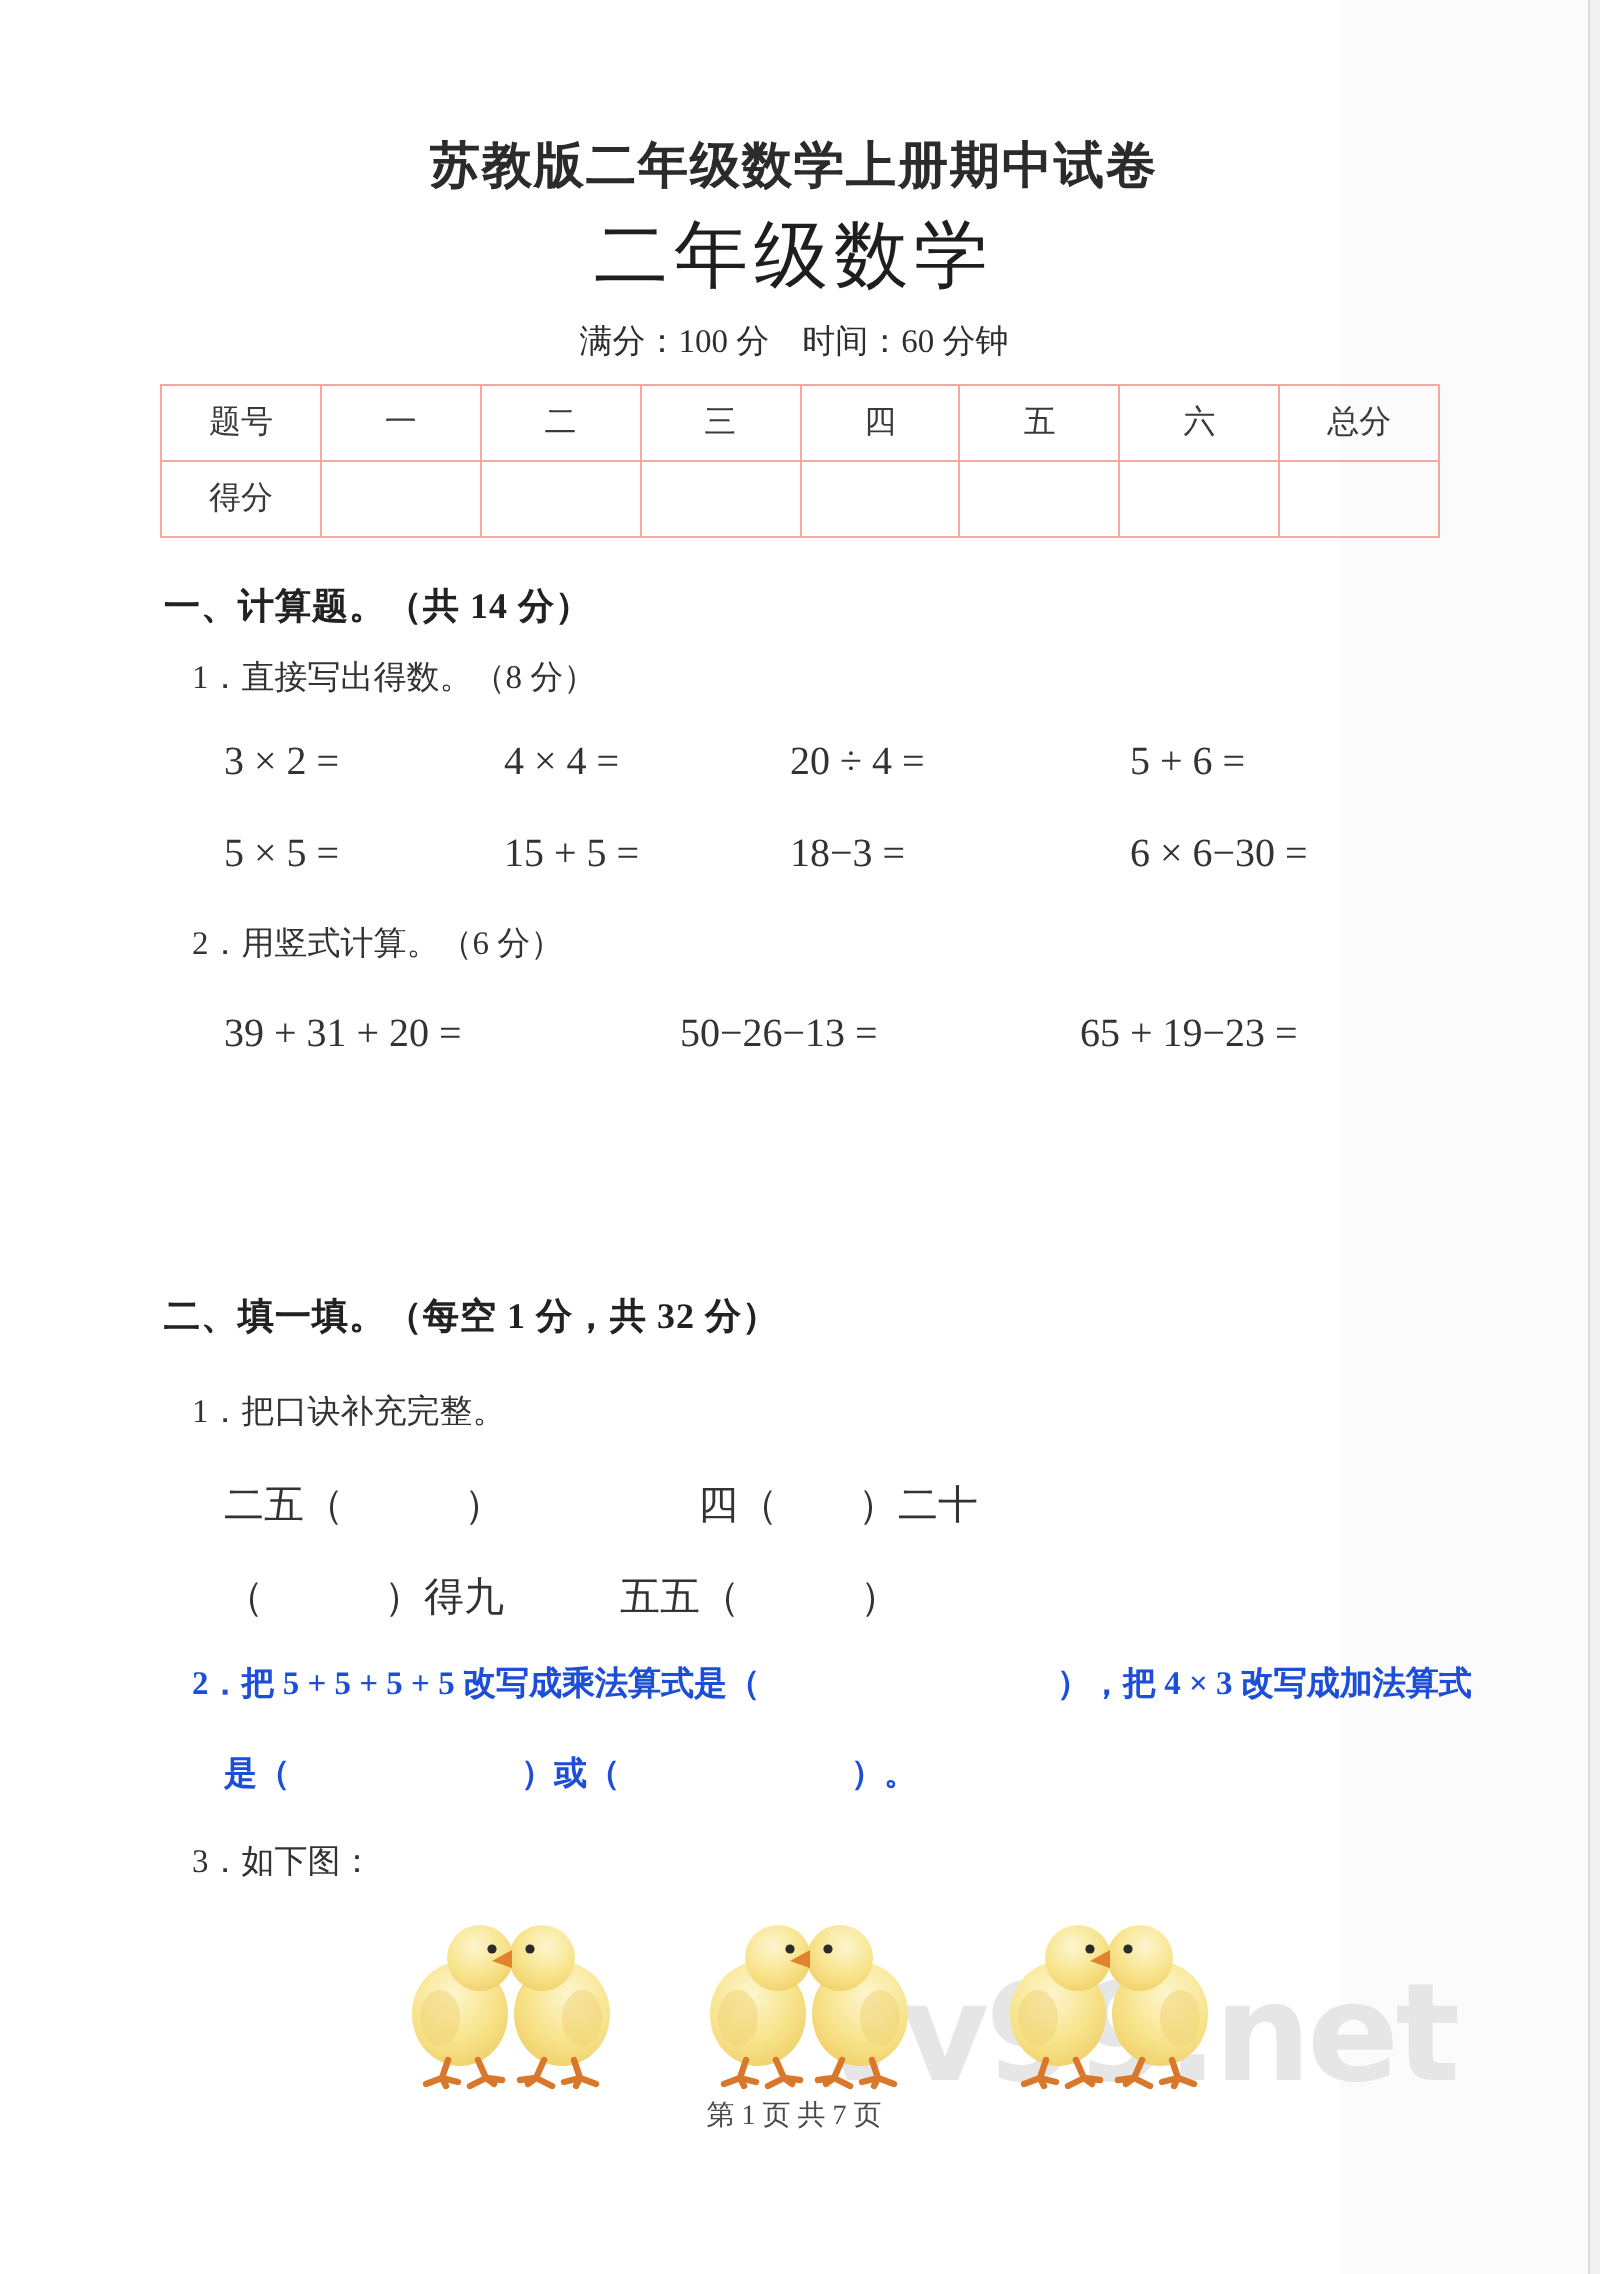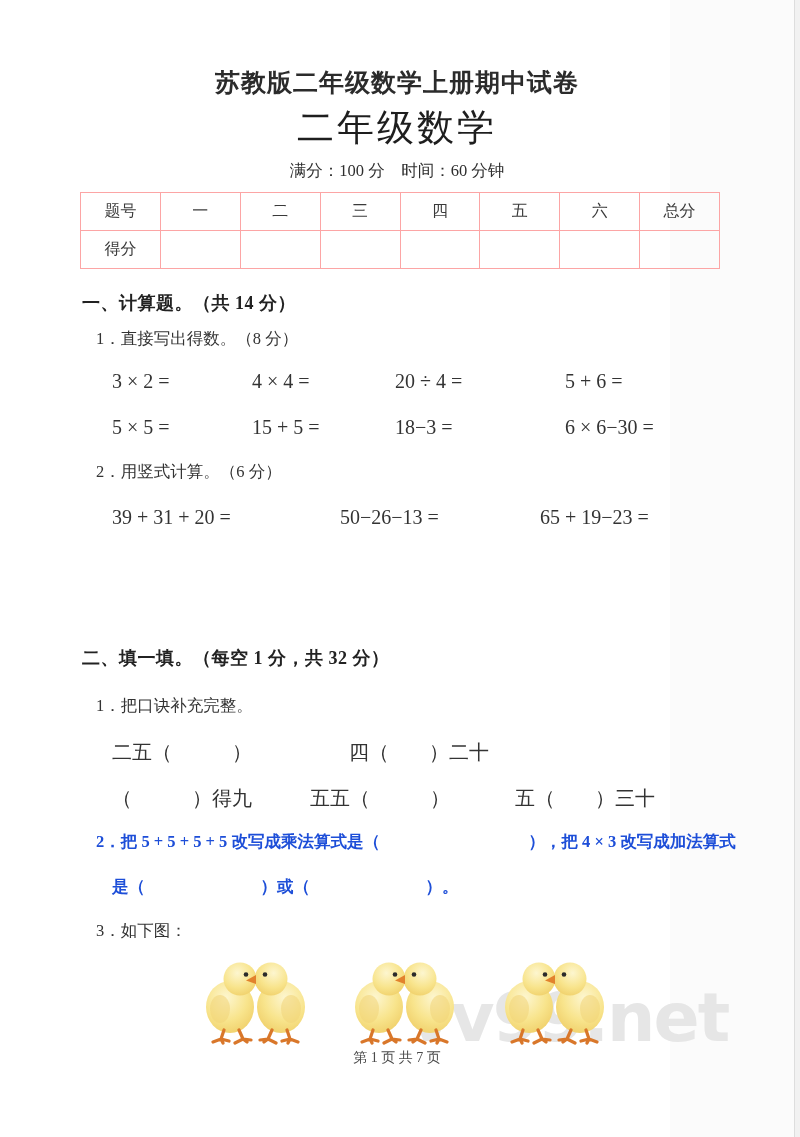--- a/index.html
+++ b/index.html
@@ -120,21 +120,20 @@
 
   <div class="abs q-label" style="left:96px; top:695px;">1．把口诀补充完整。</div>
 
   <div class="abs eq-grid cols-fill1" style="top:739px;">
     <span>二五（　　　）</span>
     <span>四（　　）二十</span>
   </div>
   <div class="abs eq-grid cols-fill2" style="top:785px;">
     <span>（　　　）得九</span>
     <span>五五（　　　）</span>
-    <span>五（　　）三十</span>
   </div>
 
   <div class="abs body-text" style="left:96px; top:831px; width:660px;">2．把 5 + 5 + 5 + 5 改写成乘法算式是（　　　　　　　　　），把 4 × 3 改写成加法算式</div>
   <div class="abs body-text" style="left:112px; top:876px;">是（　　　　　　　）或（　　　　　　　）。</div>
 
   <div class="abs q-label" style="left:96px; top:920px;">3．如下图：</div>
 
   <div class="watermark">vv99.net</div>
 
   <svg width="0" height="0" style="position:absolute">

